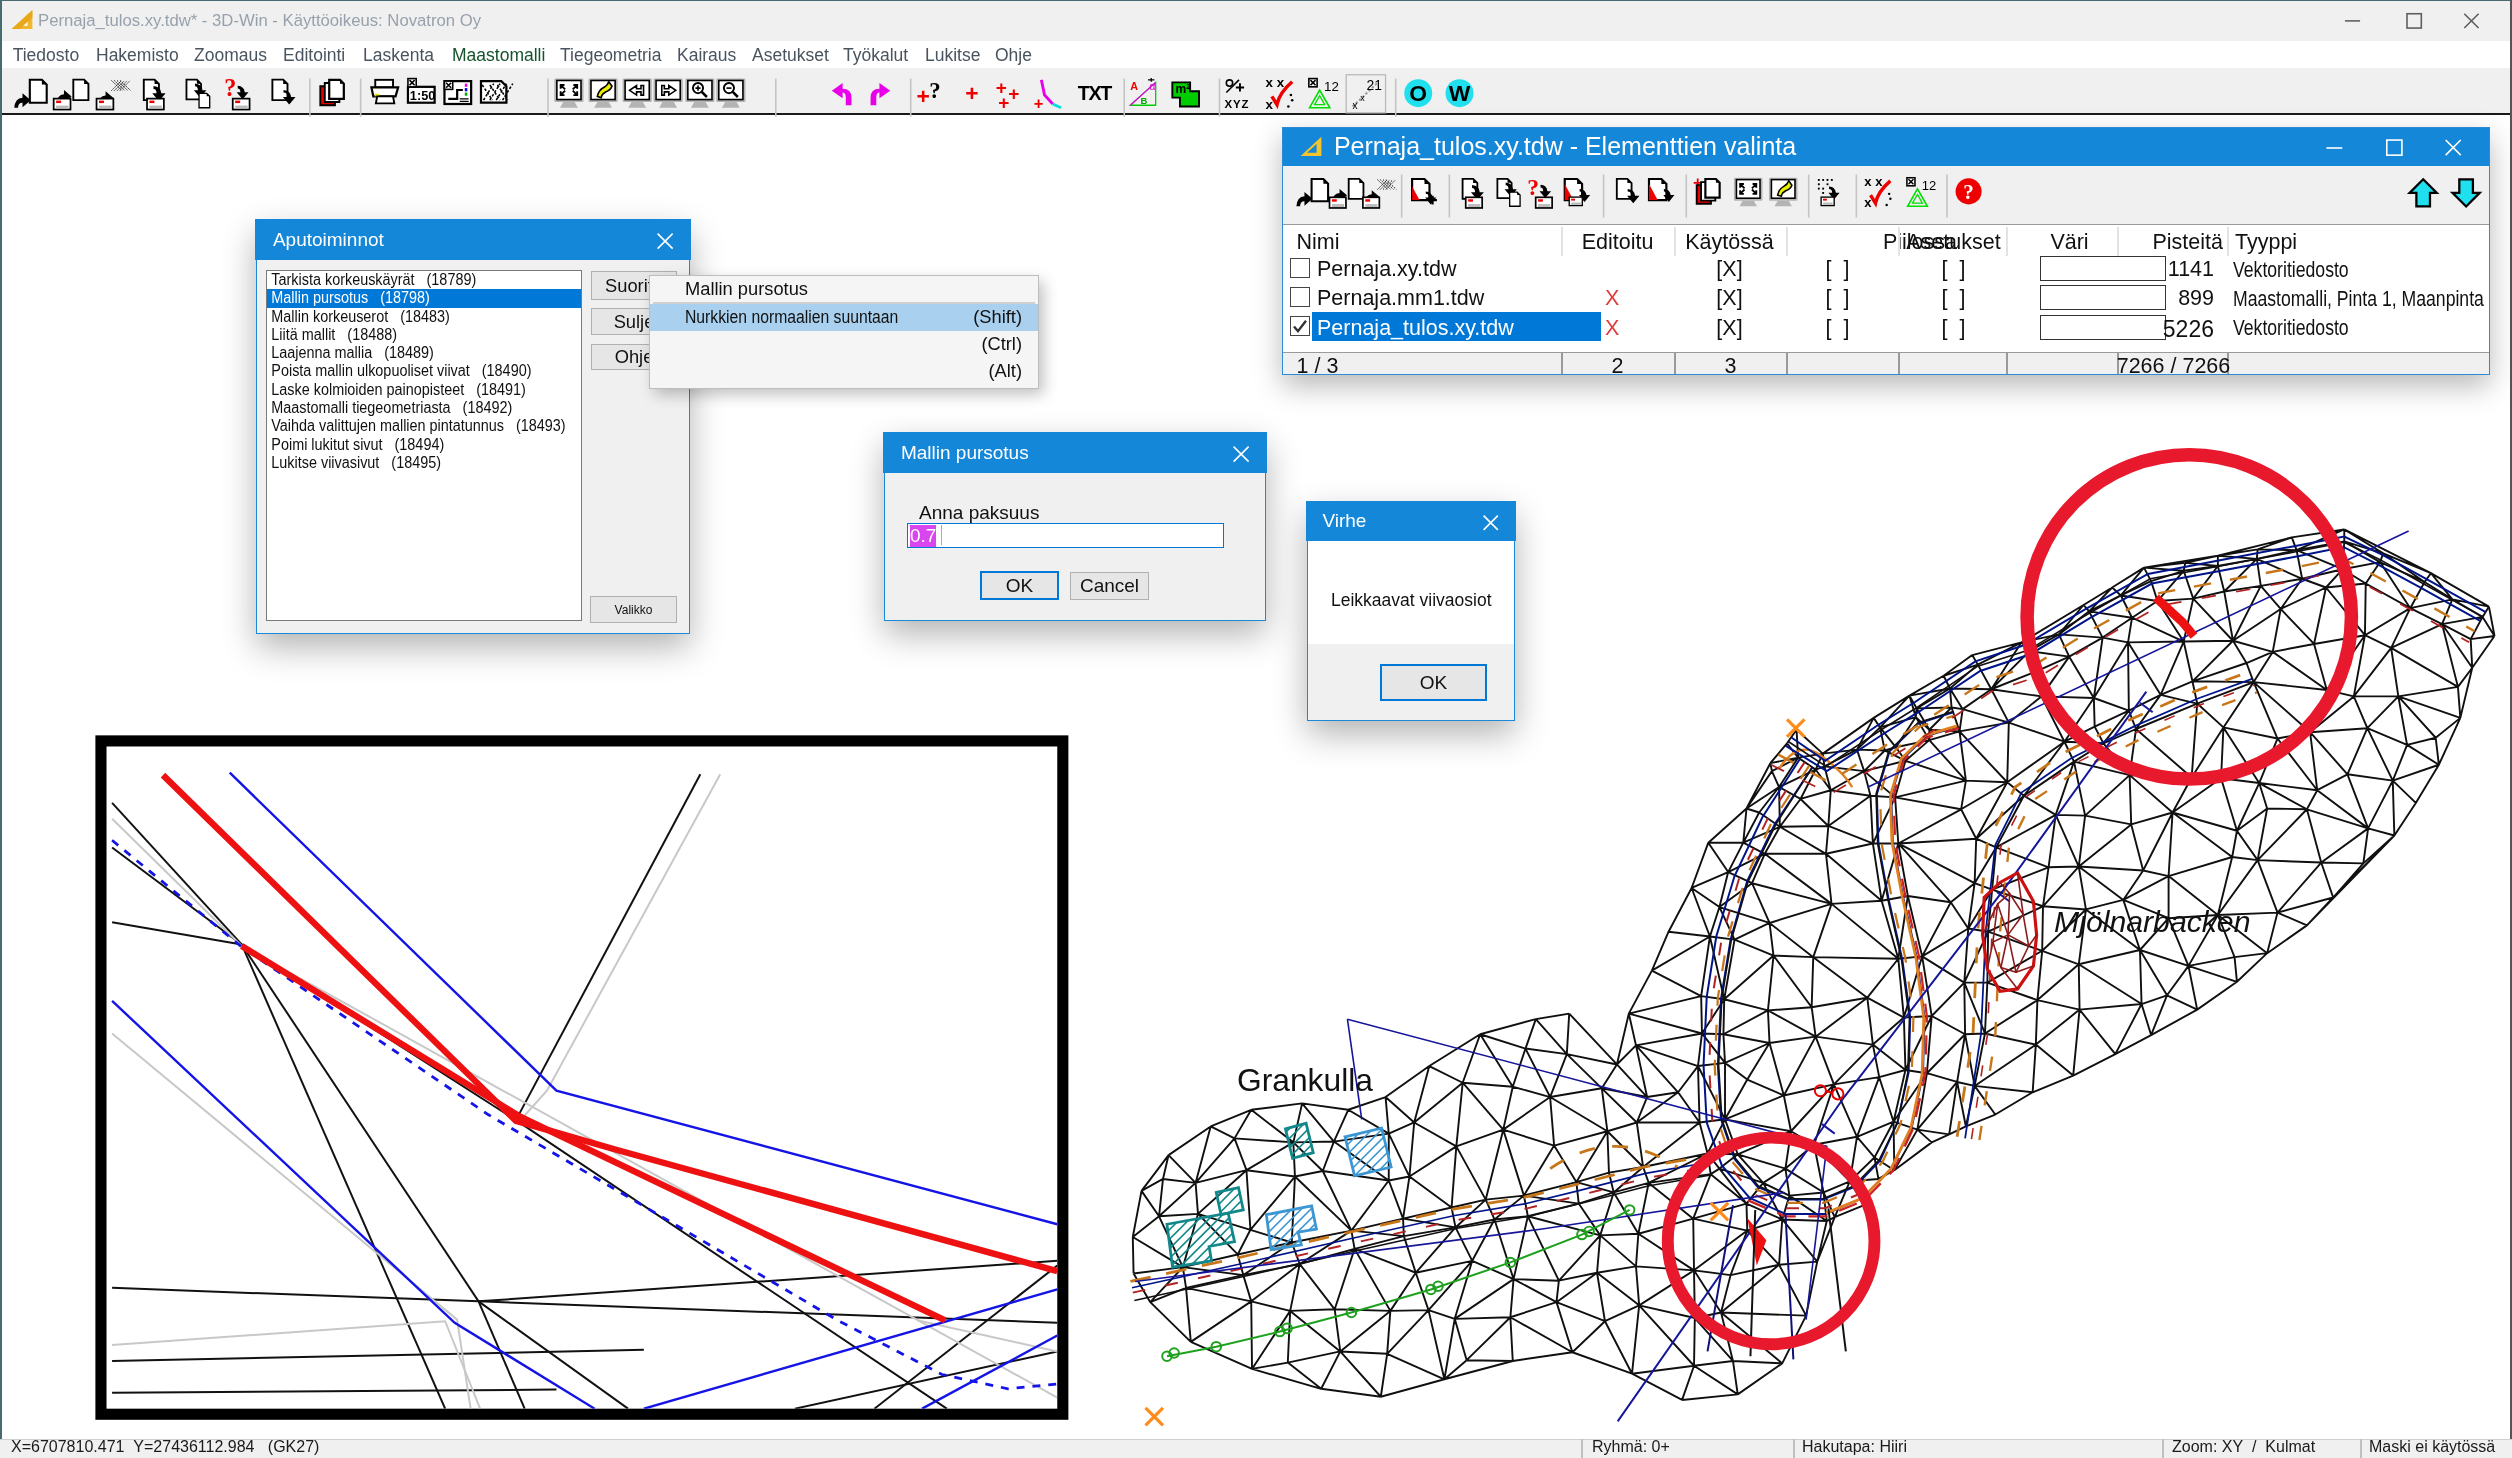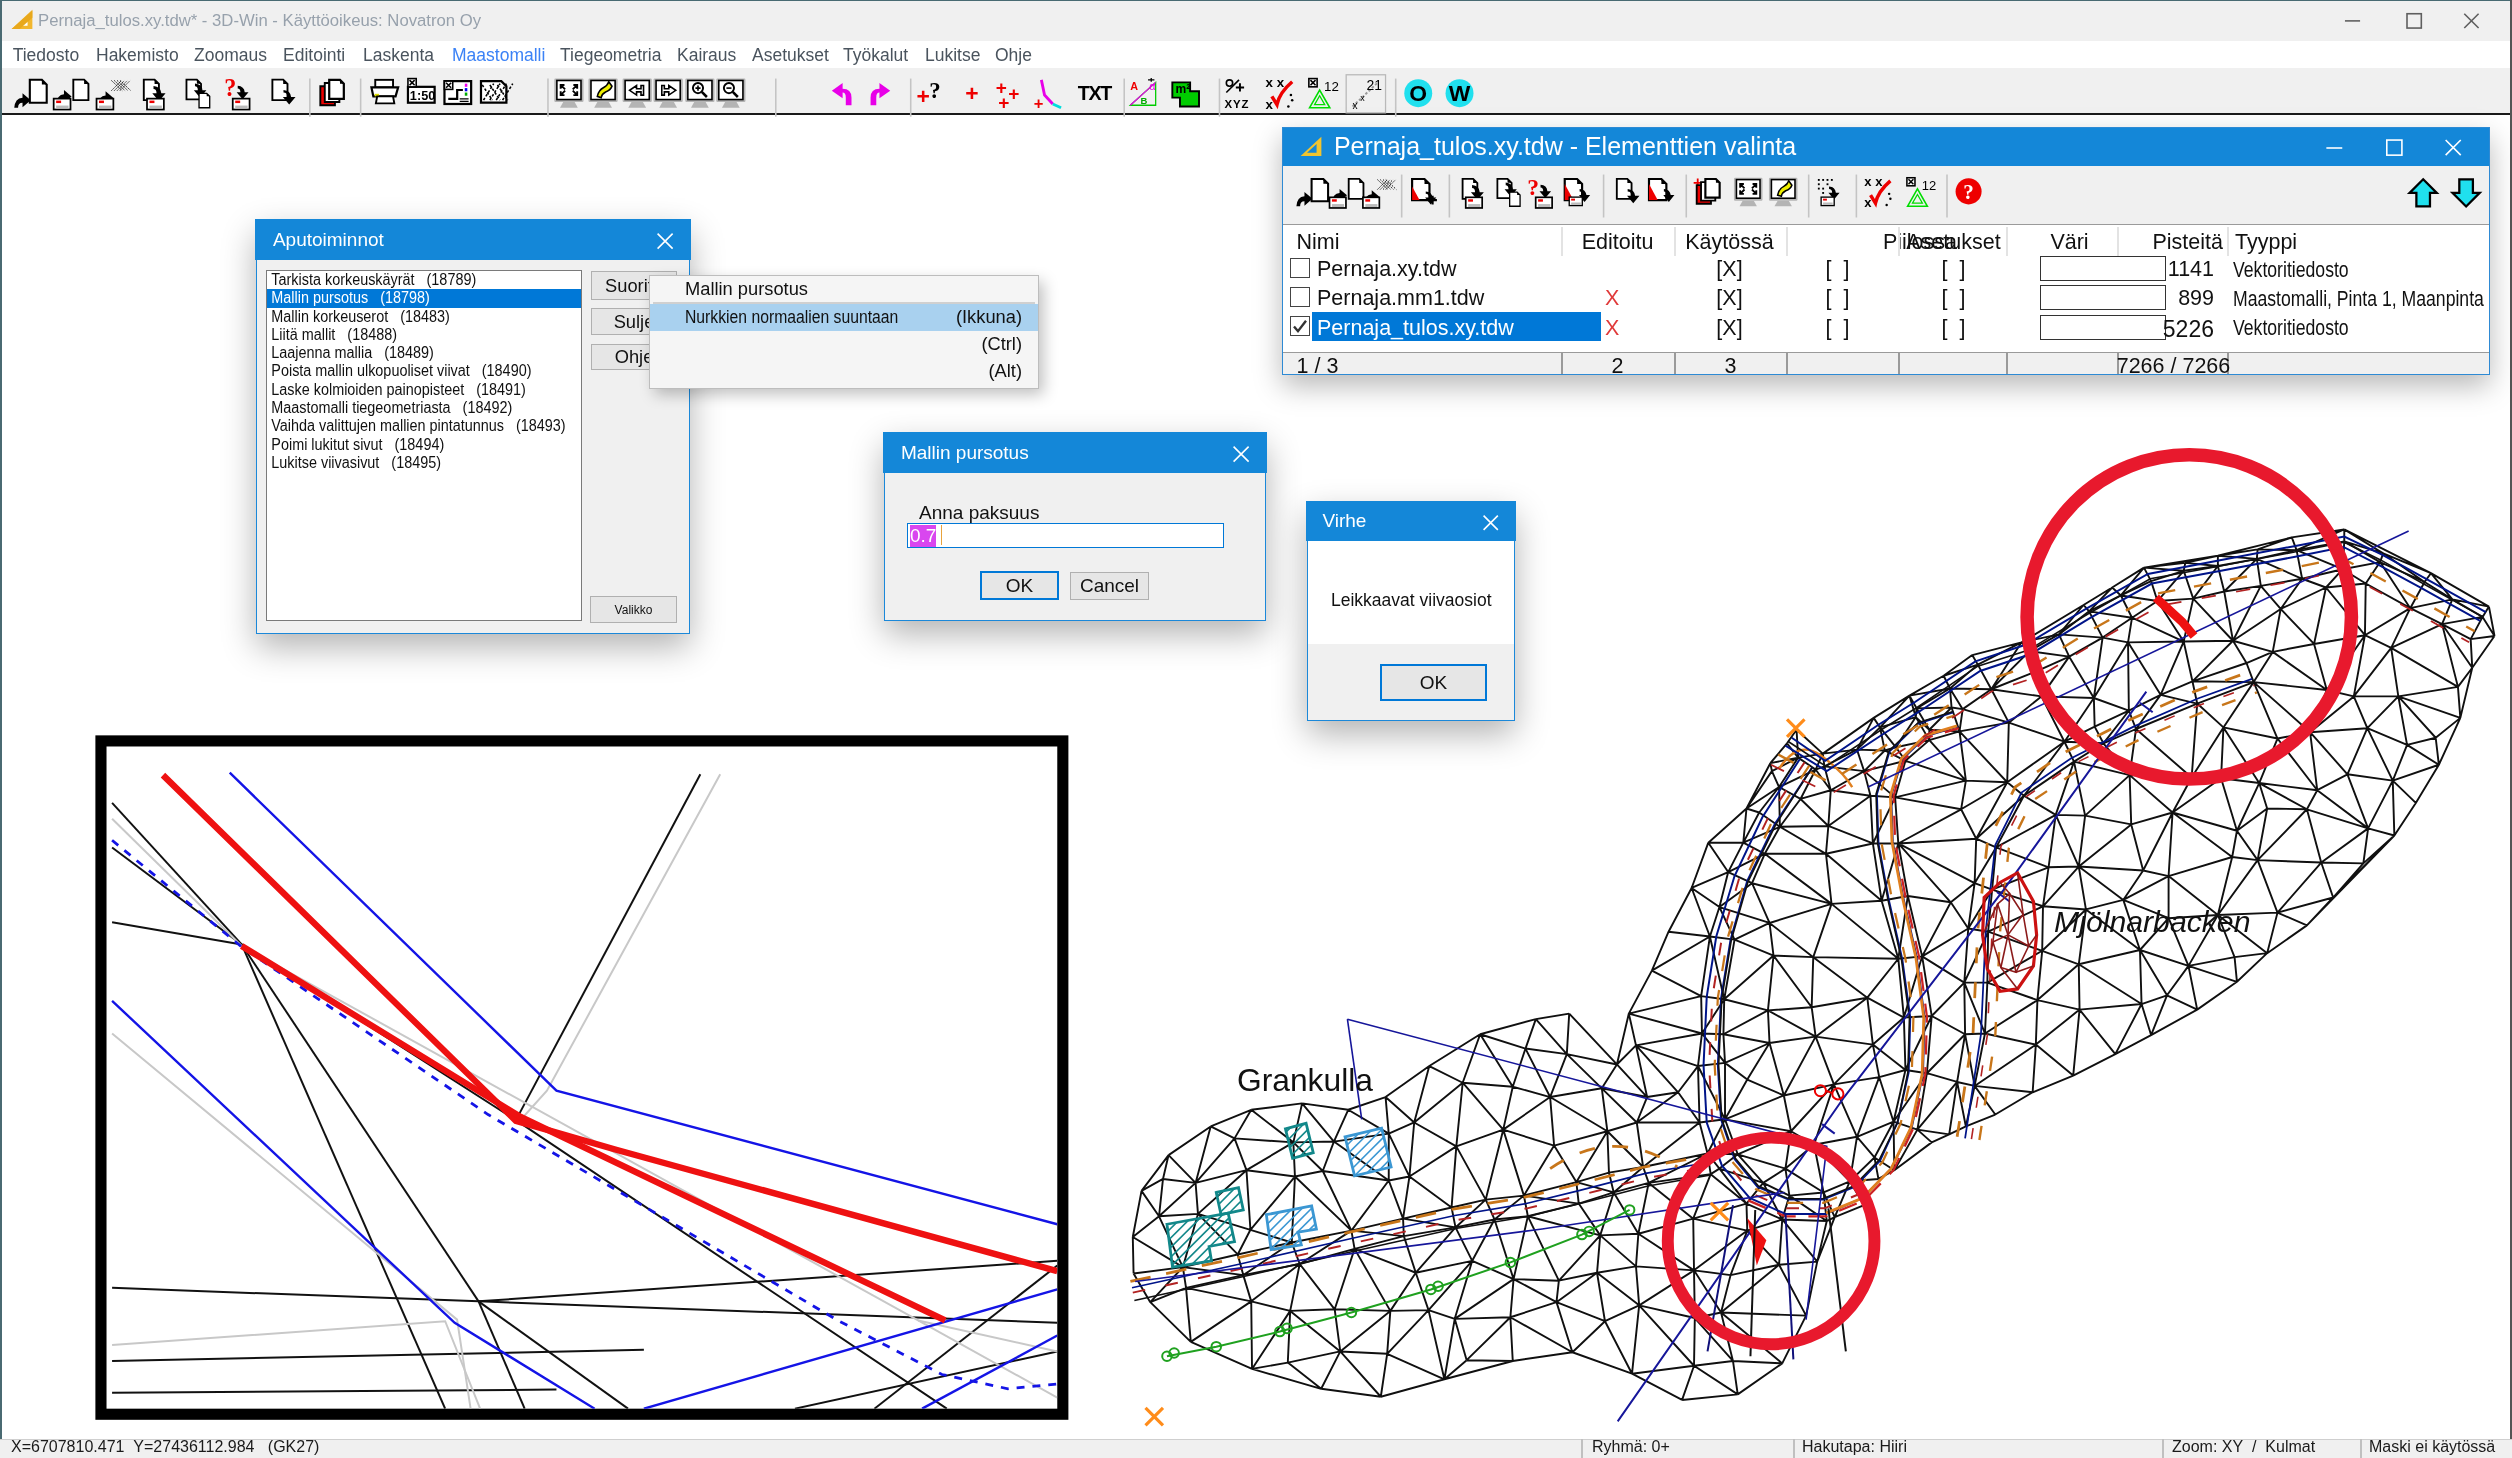--- a/index.html
+++ b/index.html
@@ -212,21 +212,21 @@
 <path d="M10 26 h19" stroke="#5f5f5f" stroke-width="2"></path>
 <rect x="88" y="17" width="18" height="18" fill="none" stroke="#5f5f5f" stroke-width="2"></rect>
 <path d="M160 17 l18 18 m0 -18 l-18 18" stroke="#5f5f5f" stroke-width="2"></path>
 </svg>
 <div class="abs" style="left:0;top:41px;width:2512px;height:28px;background:#fff"></div>
 <div class="abs nw" style="left:12.7px;top:45px;font-size:17.5px;color:#4a545e">Tiedosto</div>
 <div class="abs nw" style="left:96px;top:45px;font-size:17.5px;color:#4a545e">Hakemisto</div>
 <div class="abs nw" style="left:194px;top:45px;font-size:17.5px;color:#4a545e">Zoomaus</div>
 <div class="abs nw" style="left:283px;top:45px;font-size:17.5px;color:#4a545e">Editointi</div>
 <div class="abs nw" style="left:363px;top:45px;font-size:17.5px;color:#4a545e">Laskenta</div>
-<div class="abs nw" style="left:452px;top:45px;font-size:17.5px;color:#3b82f6">Maastomalli</div>
+<div class="abs nw" style="left:452px;top:45px;font-size:17.5px;color:#14532d">Maastomalli</div>
 <div class="abs nw" style="left:560px;top:45px;font-size:17.5px;color:#4a545e">Tiegeometria</div>
 <div class="abs nw" style="left:677px;top:45px;font-size:17.5px;color:#4a545e">Kairaus</div>
 <div class="abs nw" style="left:752px;top:45px;font-size:17.5px;color:#4a545e">Asetukset</div>
 <div class="abs nw" style="left:843px;top:45px;font-size:17.5px;color:#4a545e">Työkalut</div>
 <div class="abs nw" style="left:925px;top:45px;font-size:17.5px;color:#4a545e">Lukitse</div>
 <div class="abs nw" style="left:995px;top:45px;font-size:17.5px;color:#4a545e">Ohje</div>
 <div class="abs" style="left:0;top:68px;width:2512px;height:47px;background:#f0f0f0;border-bottom:2.4px solid #1a1a1a"></div>
 <svg class="abs" style="left:0;top:0" width="2512" height="127" viewBox="0 0 3160 160">
     <g transform="translate(14,99) scale(0.8)">
       <g transform="translate(0,12) scale(1.0)">
@@ -783,21 +783,21 @@
 </div>
 <div class="abs btn" style="left:591px;top:271px;width:86px;height:29px;font-size:18.3px">Suorita</div>
 <div class="abs btn" style="left:591px;top:308px;width:86px;height:27px;font-size:18.3px">Sulje</div>
 <div class="abs btn" style="left:591px;top:344px;width:86px;height:26px;font-size:18.3px">Ohje</div>
 <div class="abs btn" style="left:590px;top:596px;width:87px;height:27px;font-size:12px">Valikko</div>
 <div class="abs" style="left:649px;top:275px;width:390px;height:114px;background:#f5f5f5;border:0.8px solid #bdbdbd;box-shadow:4.8px 6.4px 14.3px rgba(0,0,0,.25);font-size:18.3px;color:#111">
 <div style="height:26px;padding-left:35px;display:flex;align-items:center">Mallin pursotus</div>
 <div style="height:1.6px;background:#d0d0d0;margin:0 3.2px"></div>
 <div class="nw" style="height:27px;padding-left:35px;display:flex;align-items:center;background:#a9d1ef">
       <span style="transform:scaleX(.86);transform-origin:left;display:inline-block">Nurkkien normaalien suuntaan</span>
-      <span style="position:absolute;right:16px">(Ikkuna)</span>
+      <span style="position:absolute;right:16px">(Shift)</span>
     </div>
 <div style="height:27px;display:flex;align-items:center">
       <span style="position:absolute;right:16px">(Ctrl)</span>
     </div>
 <div style="height:27px;display:flex;align-items:center">
       <span style="position:absolute;right:16px">(Alt)</span>
     </div>
 </div>
 <div class="abs" style="left:884px;top:433px;width:382px;height:188px;background:#f0f0f0;border:1.6px solid #1b88d9;box-shadow:0 12.7px 32px rgba(0,0,0,.3)">
 <div class="win-title" style="height:41px;margin:-1.6px -1.6px 0 -1.6px">

